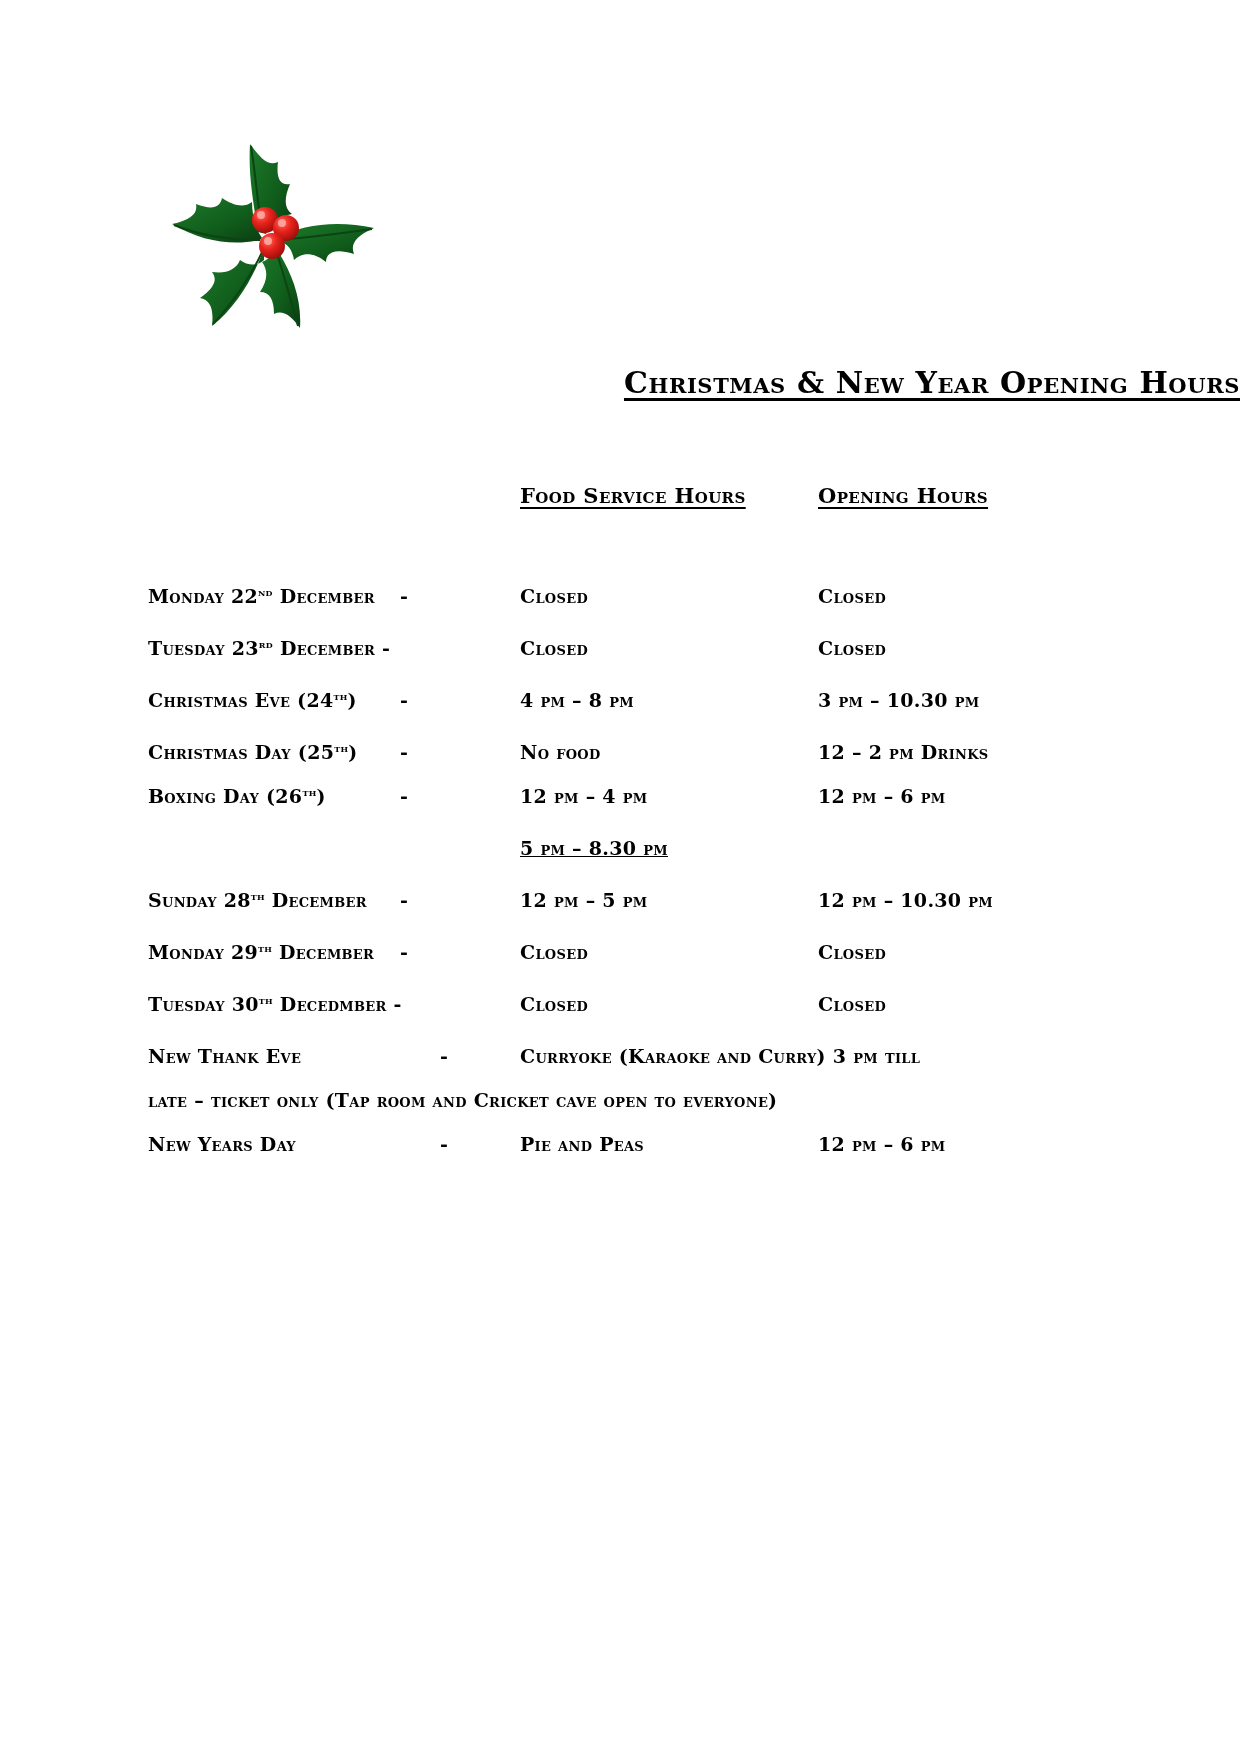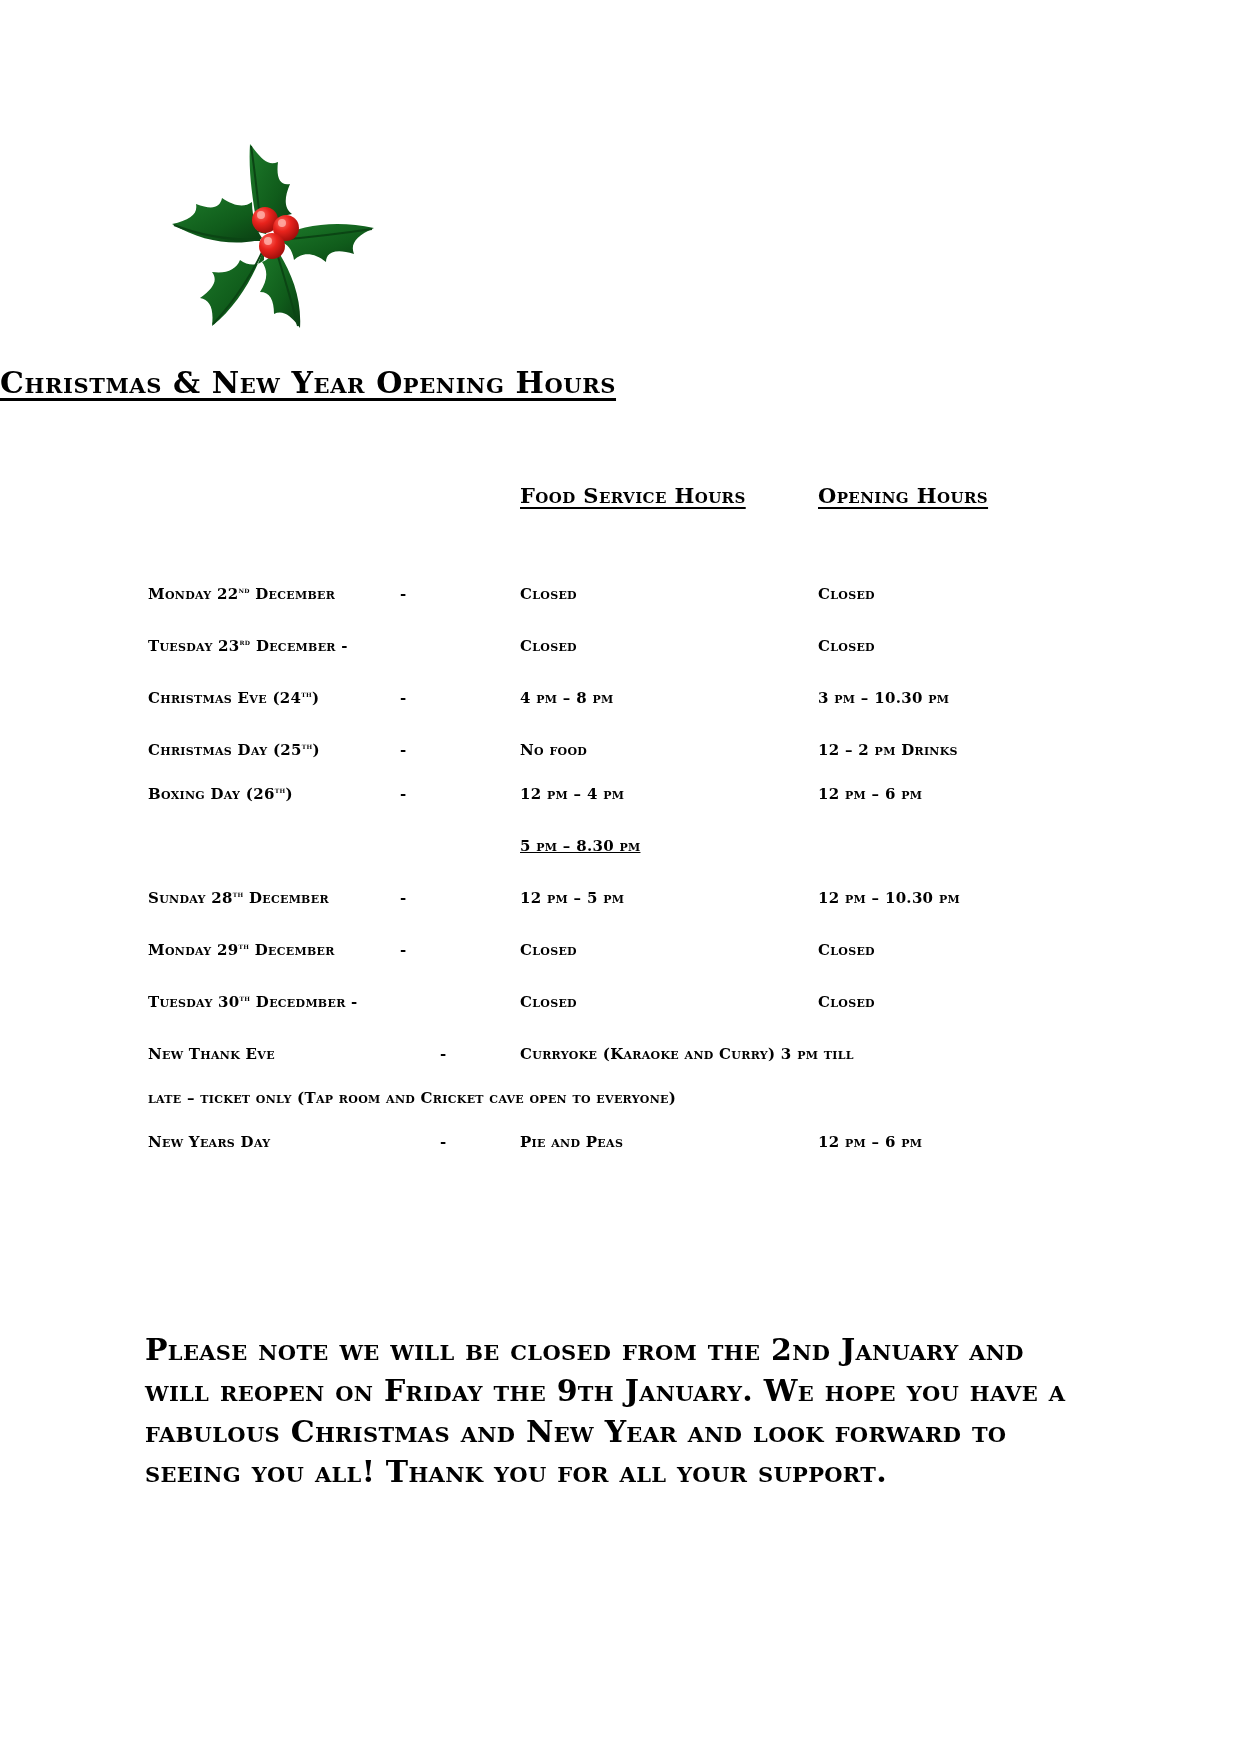--- a/index.html
+++ b/index.html
@@ -31,21 +31,21 @@
     top: 120px;
     width: 250px;
     height: 220px;
   }
 
   .title {
     position: absolute;
     left: 0;
     top: 365px;
     width: 1240px;
-    text-align: left;
+    text-align: right;
     font-size: 30px;
     font-weight: bold;
     font-variant: small-caps;
     letter-spacing: 0.6px;
     text-decoration: underline;
     text-underline-offset: 5px;
   }
 
   .col-headers {
     position: absolute;
@@ -77,21 +77,21 @@
   .rows {
     position: absolute;
     left: 0;
     top: 585px;
     width: 1240px;
   }
 
   .row {
     position: relative;
     height: 52px;
-    font-size: 15px;
+    font-size: 19px;
     font-weight: bold;
     font-variant: small-caps;
     letter-spacing: 0.3px;
   }
   .row .day {
     position: absolute;
     left: 148px;
     top: 0;
     white-space: nowrap;
   }
@@ -278,15 +278,14 @@
     <div class="row">
       <span class="day">New Years Day</span>
       <span class="dash" style="left:440px">-</span>
       <span class="food">Pie and Peas</span>
       <span class="open">12 pm – 6 pm</span>
     </div>
 
 
   </div>
 
-  <div class="footer">Please note we will be closed from the 2nd January and will reopen on Friday the 9th January. We hope you have a fabulous Christmas and New Year and look forward to seeing you all! Thank you for all your support.</div>
 
 </div>
 
 </body></html>

